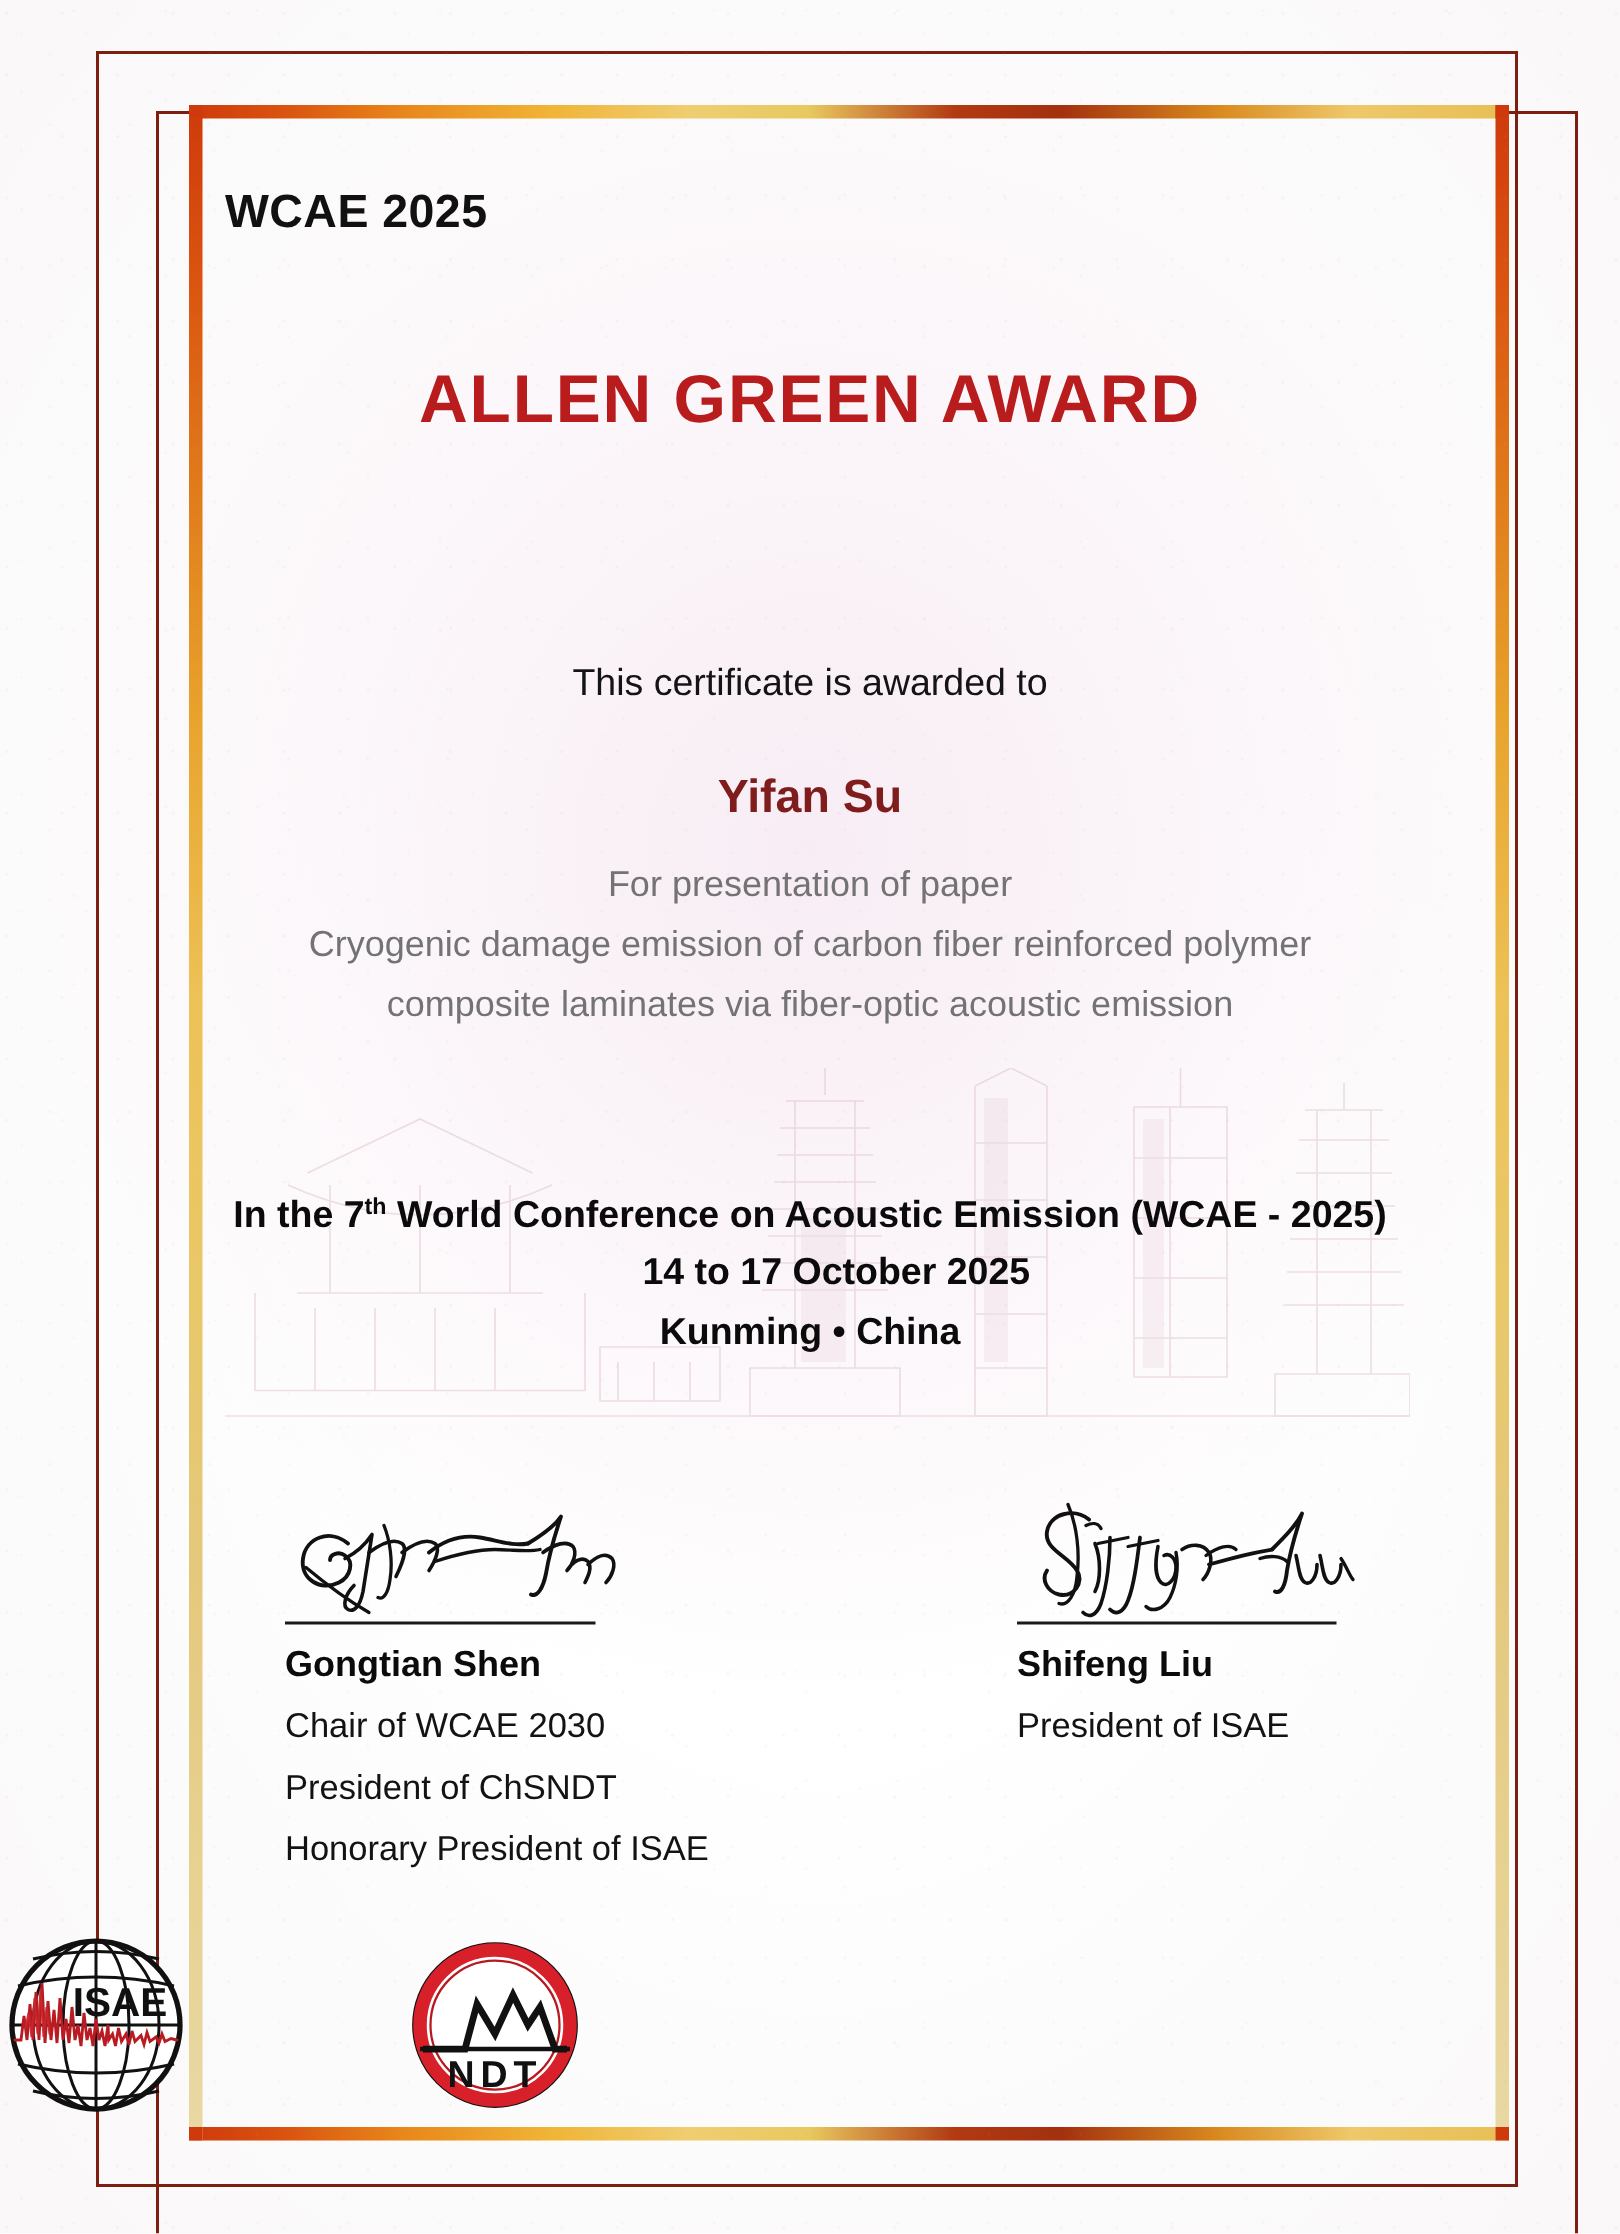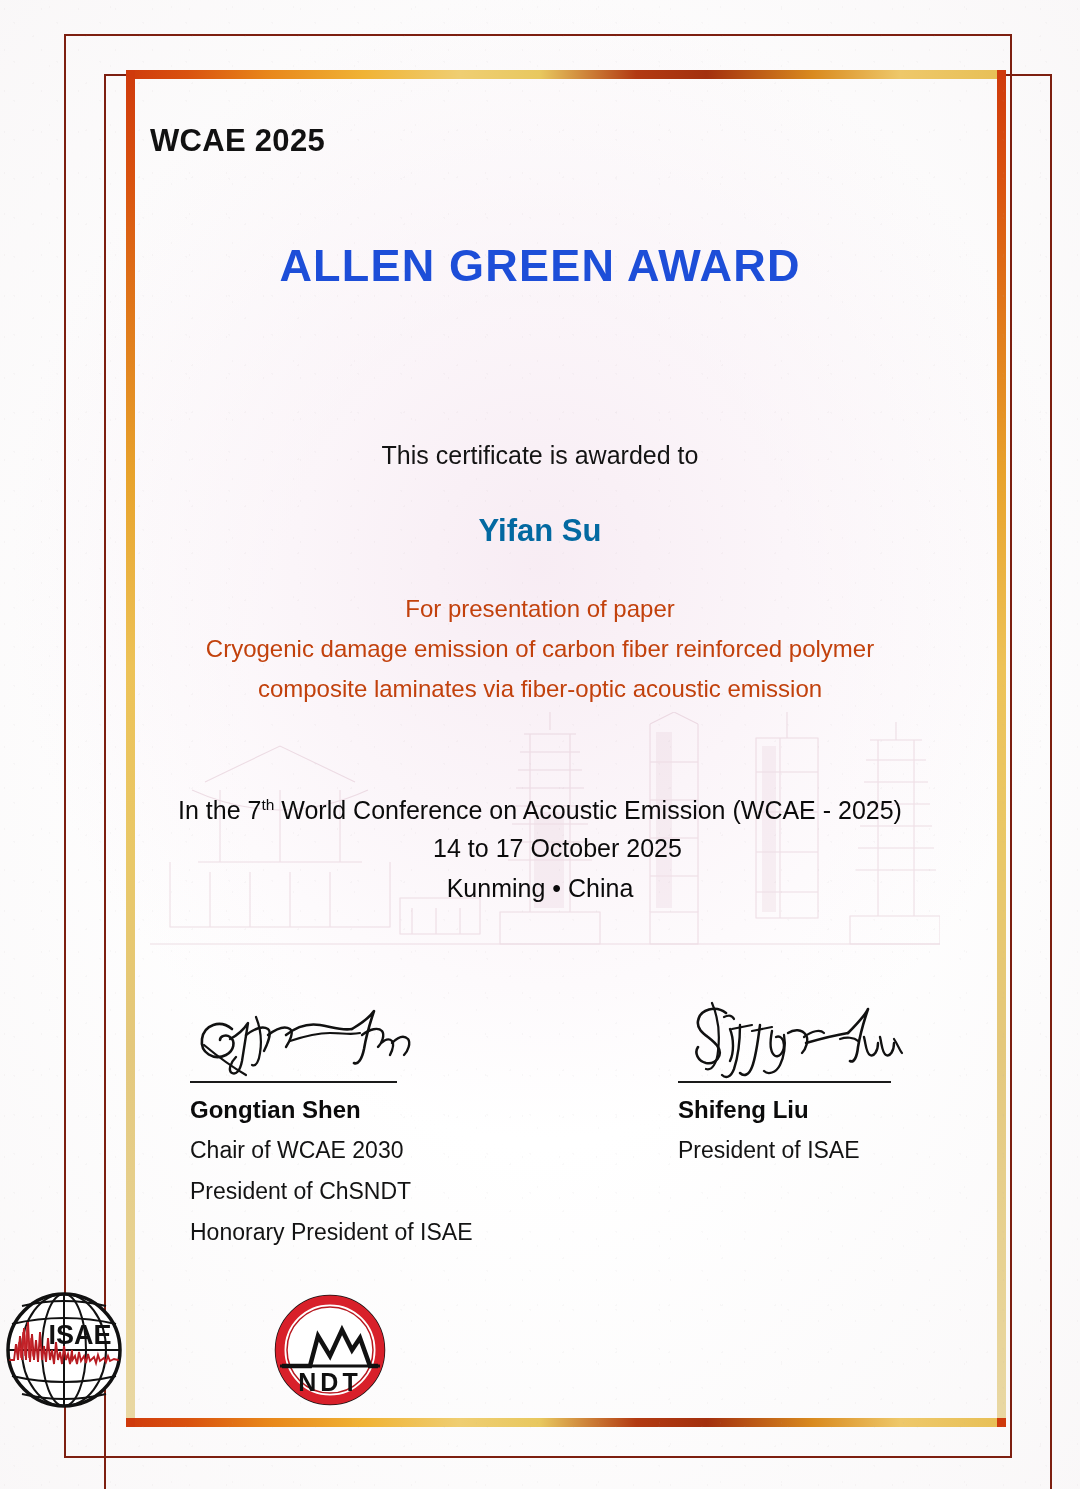--- a/index.html
+++ b/index.html
@@ -113,58 +113,58 @@
   }
 
   .award-title {
     position: absolute;
     left: 0; right: 0;
     top: 240px;
     text-align: center;
     font-size: 45px;
     font-weight: bold;
     letter-spacing: 1.2px;
-    color: #1d4ed8;
+    color: #b91c1c;
   }
 
   .awarded-to {
     position: absolute;
     left: 0; right: 0;
     top: 441px;
     text-align: center;
     font-size: 25px;
     color: #141414;
   }
 
   .recipient {
     position: absolute;
     left: 0; right: 0;
     top: 513px;
     text-align: center;
     font-size: 31px;
     font-weight: bold;
-    color: #0369a1;
+    color: #7f1d1d;
   }
 
   .paper-block {
     position: absolute;
     left: 0; right: 0;
-    top: 589px;
+    top: 570px;
     text-align: center;
     font-size: 24px;
     line-height: 40px;
-    color: #c2410c;
+    color: #737373;
   }
 
   .conf-block {
     position: absolute;
     left: 0; right: 0;
     top: 796px;
     text-align: center;
-    font-weight: normal;
+    font-weight: bold;
     color: #0b0b0b;
   }
   .conf-line-1 { font-size: 25px; }
   .conf-line-1 sup { font-size: 0.62em; vertical-align: super; }
   .conf-line-2 { font-size: 25px; margin-top: 9px; padding-left: 35px; }
   .conf-line-3 { font-size: 25px; margin-top: 11px; }
 
   
   .sig-group { position: absolute; }
   .sig-left  { left: 190px; top: 995px; width: 320px; }

